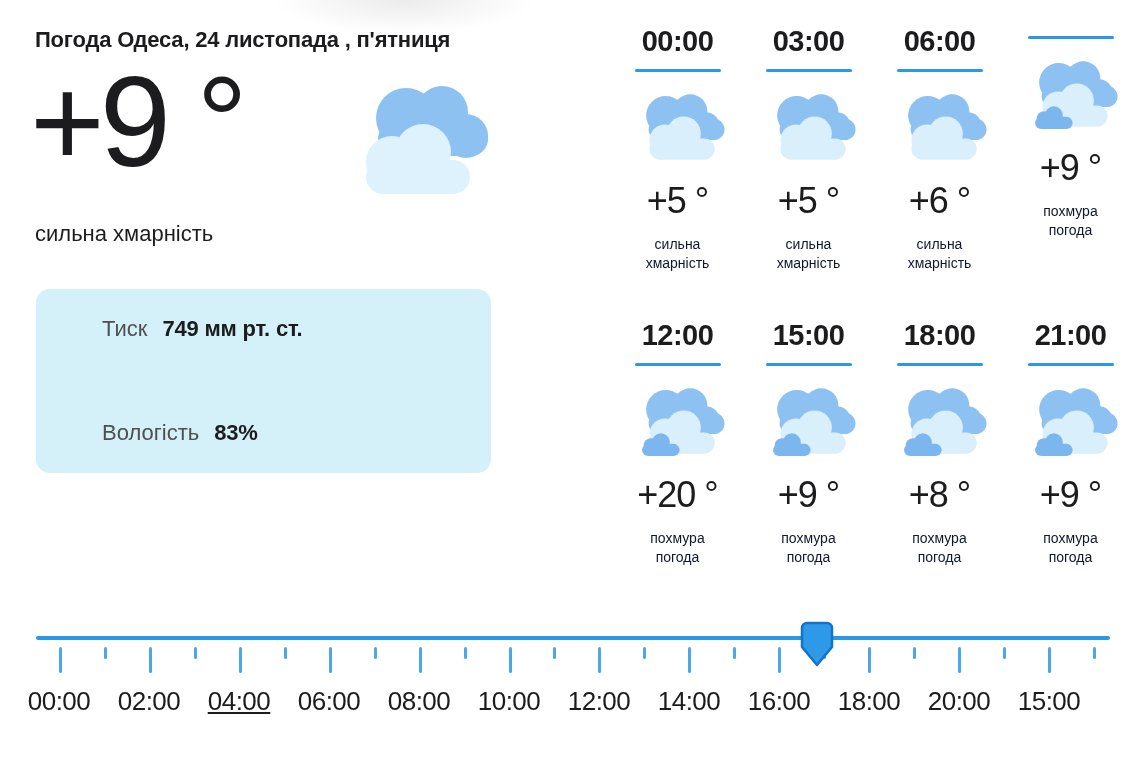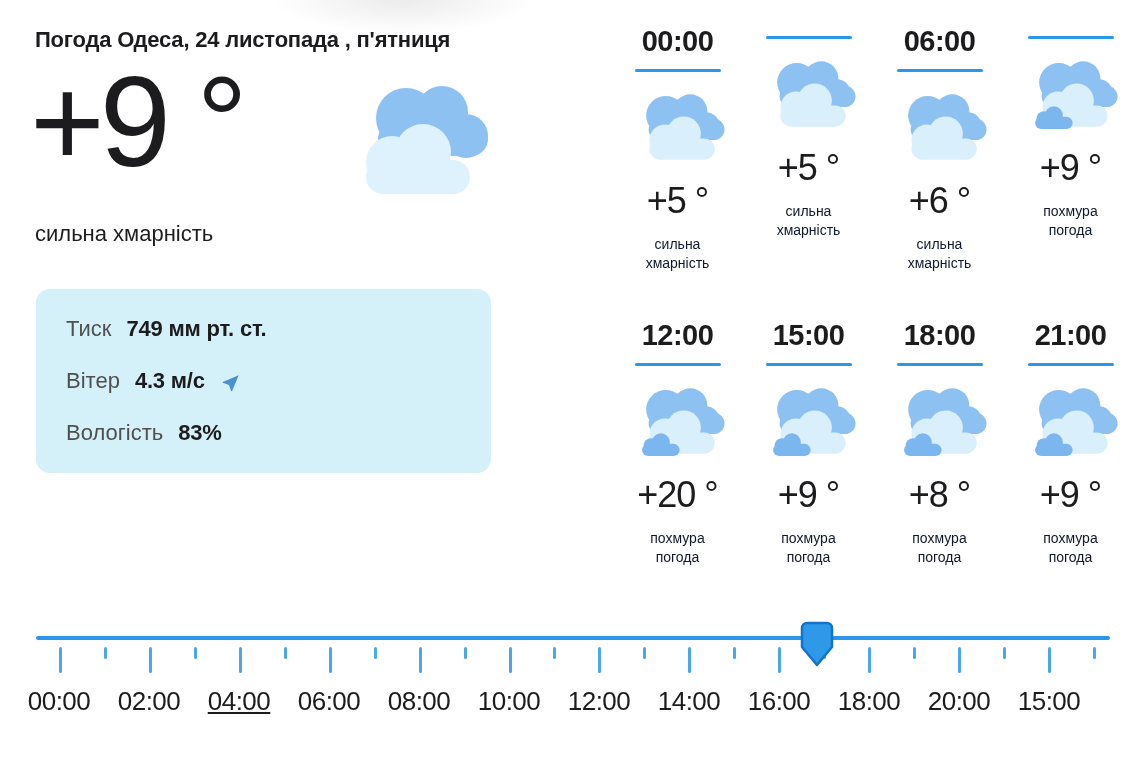--- a/index.html
+++ b/index.html
@@ -28,21 +28,21 @@
   .main-icon { position:absolute; left:346px; top:78px; width:150px; height:125px; }
   .condition { position:absolute; left:35px; top:221px; font-size:22px; }
 
   .info-card {
     position:absolute; left:36px; top:289px; width:455px; height:184px;
     background:var(--info_bg); border-radius:14px;
     padding:27px 30px;
     display:flex; flex-direction:column; justify-content:space-between;
   }
   .info-row { display:flex; align-items:center; gap:15px; font-size:22px; }
-  .info-label { color:var(--text_gray); }
+  .info-label { color:var(--text_gray);margin-left:36px; }
   .info-value { font-weight:700; letter-spacing:-0.2px; }
   .wind-arrow { width:21px; height:21px; margin-left:2px; }
 
   .forecast-grid {
     position:absolute; left:612px; top:25px; width:524px;
     display:grid; grid-template-columns:repeat(4,1fr); row-gap:46px;
   }
   .cell { text-align:center; }
   .f-time { font-size:29px; font-weight:600; letter-spacing:-0.5px; }
   .f-underline { width:86px; height:3px; background:var(--accent); border-radius:2px; margin:11px auto 0; }
@@ -107,44 +107,38 @@
 </svg>
 
 <div class="condition">сильна хмарність</div>
 
 <div class="info-card">
   <div class="info-row">
     <span class="info-label">Тиск</span>
     <span class="info-value">749 мм рт. ст.</span>
   </div>
   <div class="info-row">
-    <span class="info-label">Вітер</span>
-    <span class="info-value">4.3 м/с</span>
-    <svg class="wind-arrow" viewBox="0 0 24 24">
-      <path d="M12 2 L4.5 20.3 L5.2 21 L12 17.7 L18.8 21 L19.5 20.3 Z" fill="var(--wind_arrow)" transform="rotate(45 12 12)"></path>
-    </svg>
-  </div>
-  <div class="info-row">
     <span class="info-label">Вологість</span>
     <span class="info-value">83%</span>
   </div>
 </div>
 
 <div class="forecast-grid">
   <div class="cell">
     <div class="f-time">00:00</div>
     <div class="f-underline"></div>
     <svg class="f-icon no-small" viewBox="0 0 120 100">
         <use href="#cloud-sym"></use>
       </svg>
     <div class="f-temp">+5 °</div>
     <div class="f-desc">сильна
 хмарність</div>
   </div>
   <div class="cell">
+    <div class="f-time">03:00</div>
     <div class="f-underline"></div>
     <svg class="f-icon no-small" viewBox="0 0 120 100">
         <use href="#cloud-sym"></use>
       </svg>
     <div class="f-temp">+5 °</div>
     <div class="f-desc">сильна
 хмарність</div>
   </div>
   <div class="cell">
     <div class="f-time">06:00</div>

